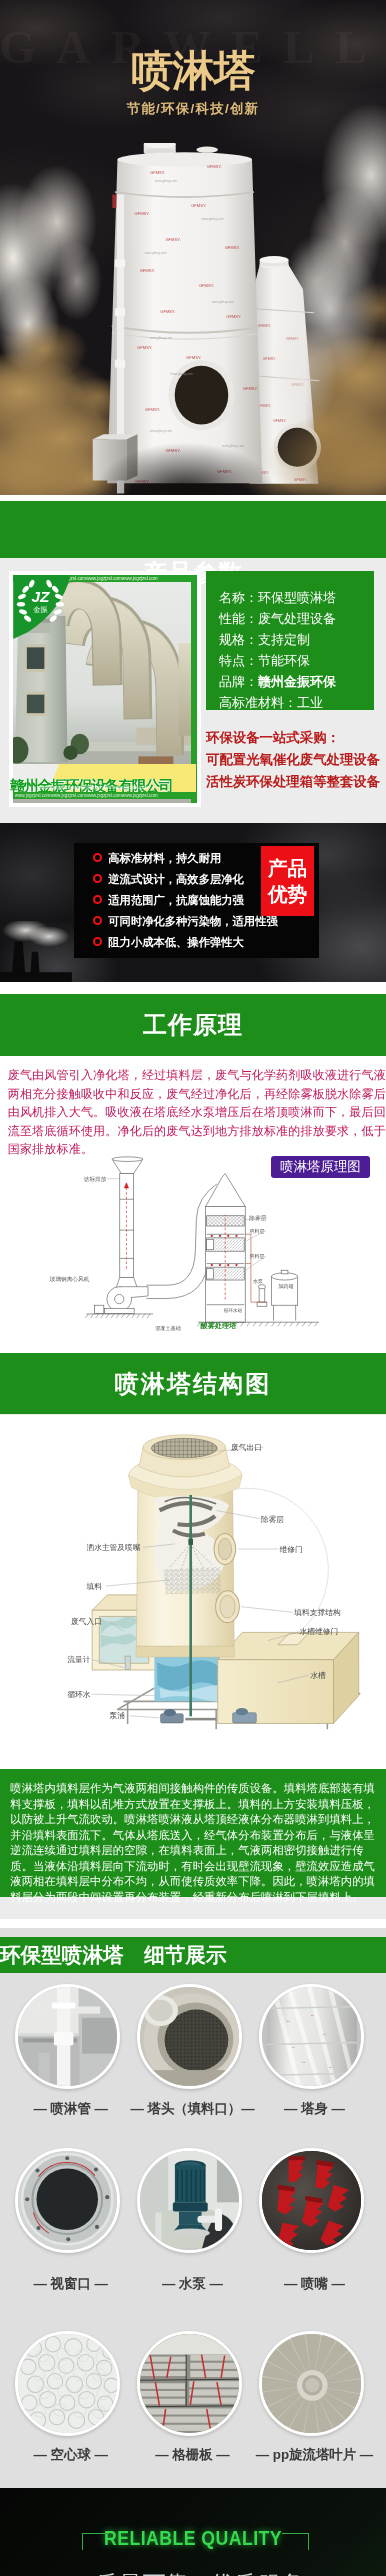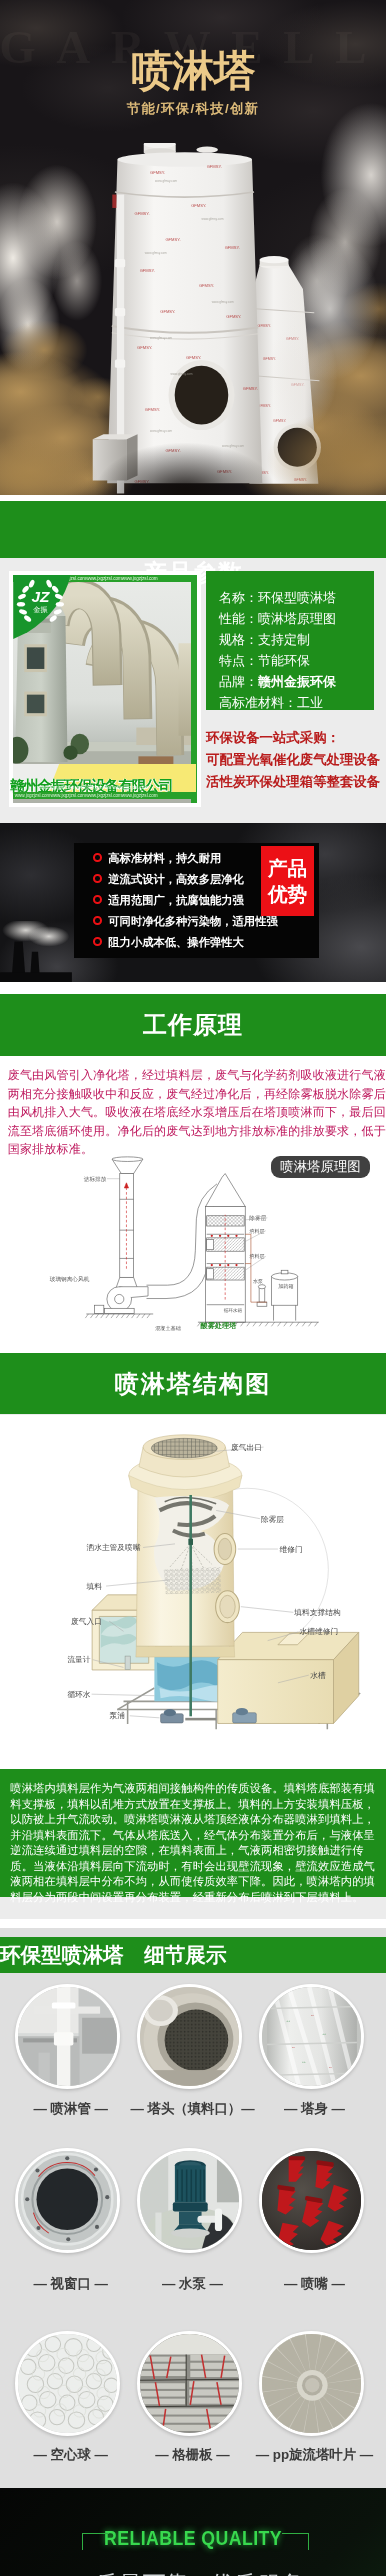--- a/index.html
+++ b/index.html
@@ -242,21 +242,21 @@
 
     <div class="abs" style="left:4.1px;top:193px;width:183px;height:33px;background:rgba(255,255,255,0.78);"></div>
     <div class="abs" style="left:4.1px;top:193px;width:183px;height:33px;background:#f7e974;clip-path:polygon(25% 0,100% 0,100% 100%,18% 100%);"></div>
     <div class="abs" style="left:1px;top:206px;width:192px;text-align:left;font-size:15px;font-weight:bold;color:#12a01e;letter-spacing:-1.5px;white-space:nowrap;text-shadow:-0.5px -0.5px 0 #fff,0.5px -0.5px 0 #fff,-0.5px 0.5px 0 #fff,0.5px 0.5px 0 #fff,0 1px 1px rgba(0,0,0,0.25);">赣州金振环保设备有限公司</div>
     <div class="abs" style="left:4.1px;top:214px;width:160px;text-align:center;font-size:4.6px;color:rgba(255,255,255,0.9);white-space:nowrap;overflow:hidden;">www.jxgzjzsl.com www.jxgzjzsl.com www.jxgzjzsl.com</div>
     <div class="abs" style="left:4.1px;top:221px;width:183px;height:7.2px;background:#27a02a;color:#d9efd8;font-size:4.6px;line-height:7.2px;overflow:hidden;white-space:nowrap;">&nbsp;www.jxgzjzsl.comwww.jxgzjzsl.comwww.jxgzjzsl.comwww.jxgzjzsl.com</div>
   </div>
 
   <div class="abs" style="left:206px;top:571px;width:168px;height:139px;background:#1e8e1b;color:#ffffff;font-size:13px;">
     <div class="abs" style="left:13px;top:17.5px;">名称：环保型喷淋塔</div>
-    <div class="abs" style="left:13px;top:39px;">性能：喷淋塔原理图</div>
+    <div class="abs" style="left:13px;top:39px;">性能：废气处理设备</div>
     <div class="abs" style="left:13px;top:60px;">规格：支持定制</div>
     <div class="abs" style="left:13px;top:81px;">特点：节能环保</div>
     <div class="abs" style="left:13px;top:102px;">品牌：<b>赣州金振环保</b></div>
     <div class="abs" style="left:13px;top:123px;">高标准材料：工业</div>
   </div>
   <div class="abs" style="left:206px;top:727px;width:180px;color:#b91c1c;font-size:13.4px;font-weight:bold;line-height:22px;">
     环保设备一站式采购：<br>可配置光氧催化废气处理设备<br>活性炭环保处理箱等整套设备
   </div>
 
   <div class="abs" id="adv" style="left:0;top:823px;width:386px;height:159px;background:#0d0d0f;overflow:hidden;">
@@ -294,21 +294,21 @@
         <div>优势</div>
     </div>
   </div>
 
   <div class="abs" style="left:0;top:982px;width:386px;height:12.4px;background:#ffffff;"></div>
   <div class="abs" style="left:0;top:994px;width:386px;height:62px;background:#1e8e1b;">
     <div style="text-align:center;font-size:24px;font-weight:bold;color:#ffffff;line-height:62px;letter-spacing:1px;">工作原理</div>
   </div>
   <div class="abs" style="left:0;top:1056px;width:386px;height:297px;background:#ffffff;"></div>
   <div class="abs" style="left:7.7px;top:1066px;width:376px;color:#be185d;font-size:12px;letter-spacing:0.2px;line-height:18.5px;white-space:nowrap;">废气由风管引入净化塔，经过填料层，废气与化学药剂吸收液进行气液<br>两相充分接触吸收中和反应，废气经过净化后，再经除雾板脱水除雾后<br>由风机排入大气。吸收液在塔底经水泵增压后在塔顶喷淋而下，最后回<br>流至塔底循环使用。净化后的废气达到地方排放标准的排放要求，低于<br>国家排放标准。</div>
-  <div class="abs" style="left:271px;top:1156px;width:99px;height:21.6px;background:#404040;border-radius:9px;color:#ffffff;font-size:13.4px;text-align:center;line-height:21.6px;">喷淋塔原理图</div>
+  <div class="abs" style="left:271px;top:1156px;width:99px;height:21.6px;background:#4c1d95;border-radius:3px;color:#ffffff;font-size:13.4px;text-align:center;line-height:21.6px;">喷淋塔原理图</div>
 
   <svg class="abs" style="left:41px;top:1153px;" width="319" height="198" viewBox="0 0 620 385">
     <defs>
       <pattern id="hatch" width="6" height="6" patternUnits="userSpaceOnUse">
         <path d="M0 6 L6 0" stroke="#999" stroke-width="1"></path>
       </pattern>
       <pattern id="xhatch" width="7" height="7" patternUnits="userSpaceOnUse">
         <path d="M0 7 L7 0 M0 0 L7 7" stroke="#888" stroke-width="0.8"></path>
       </pattern>
     </defs>

